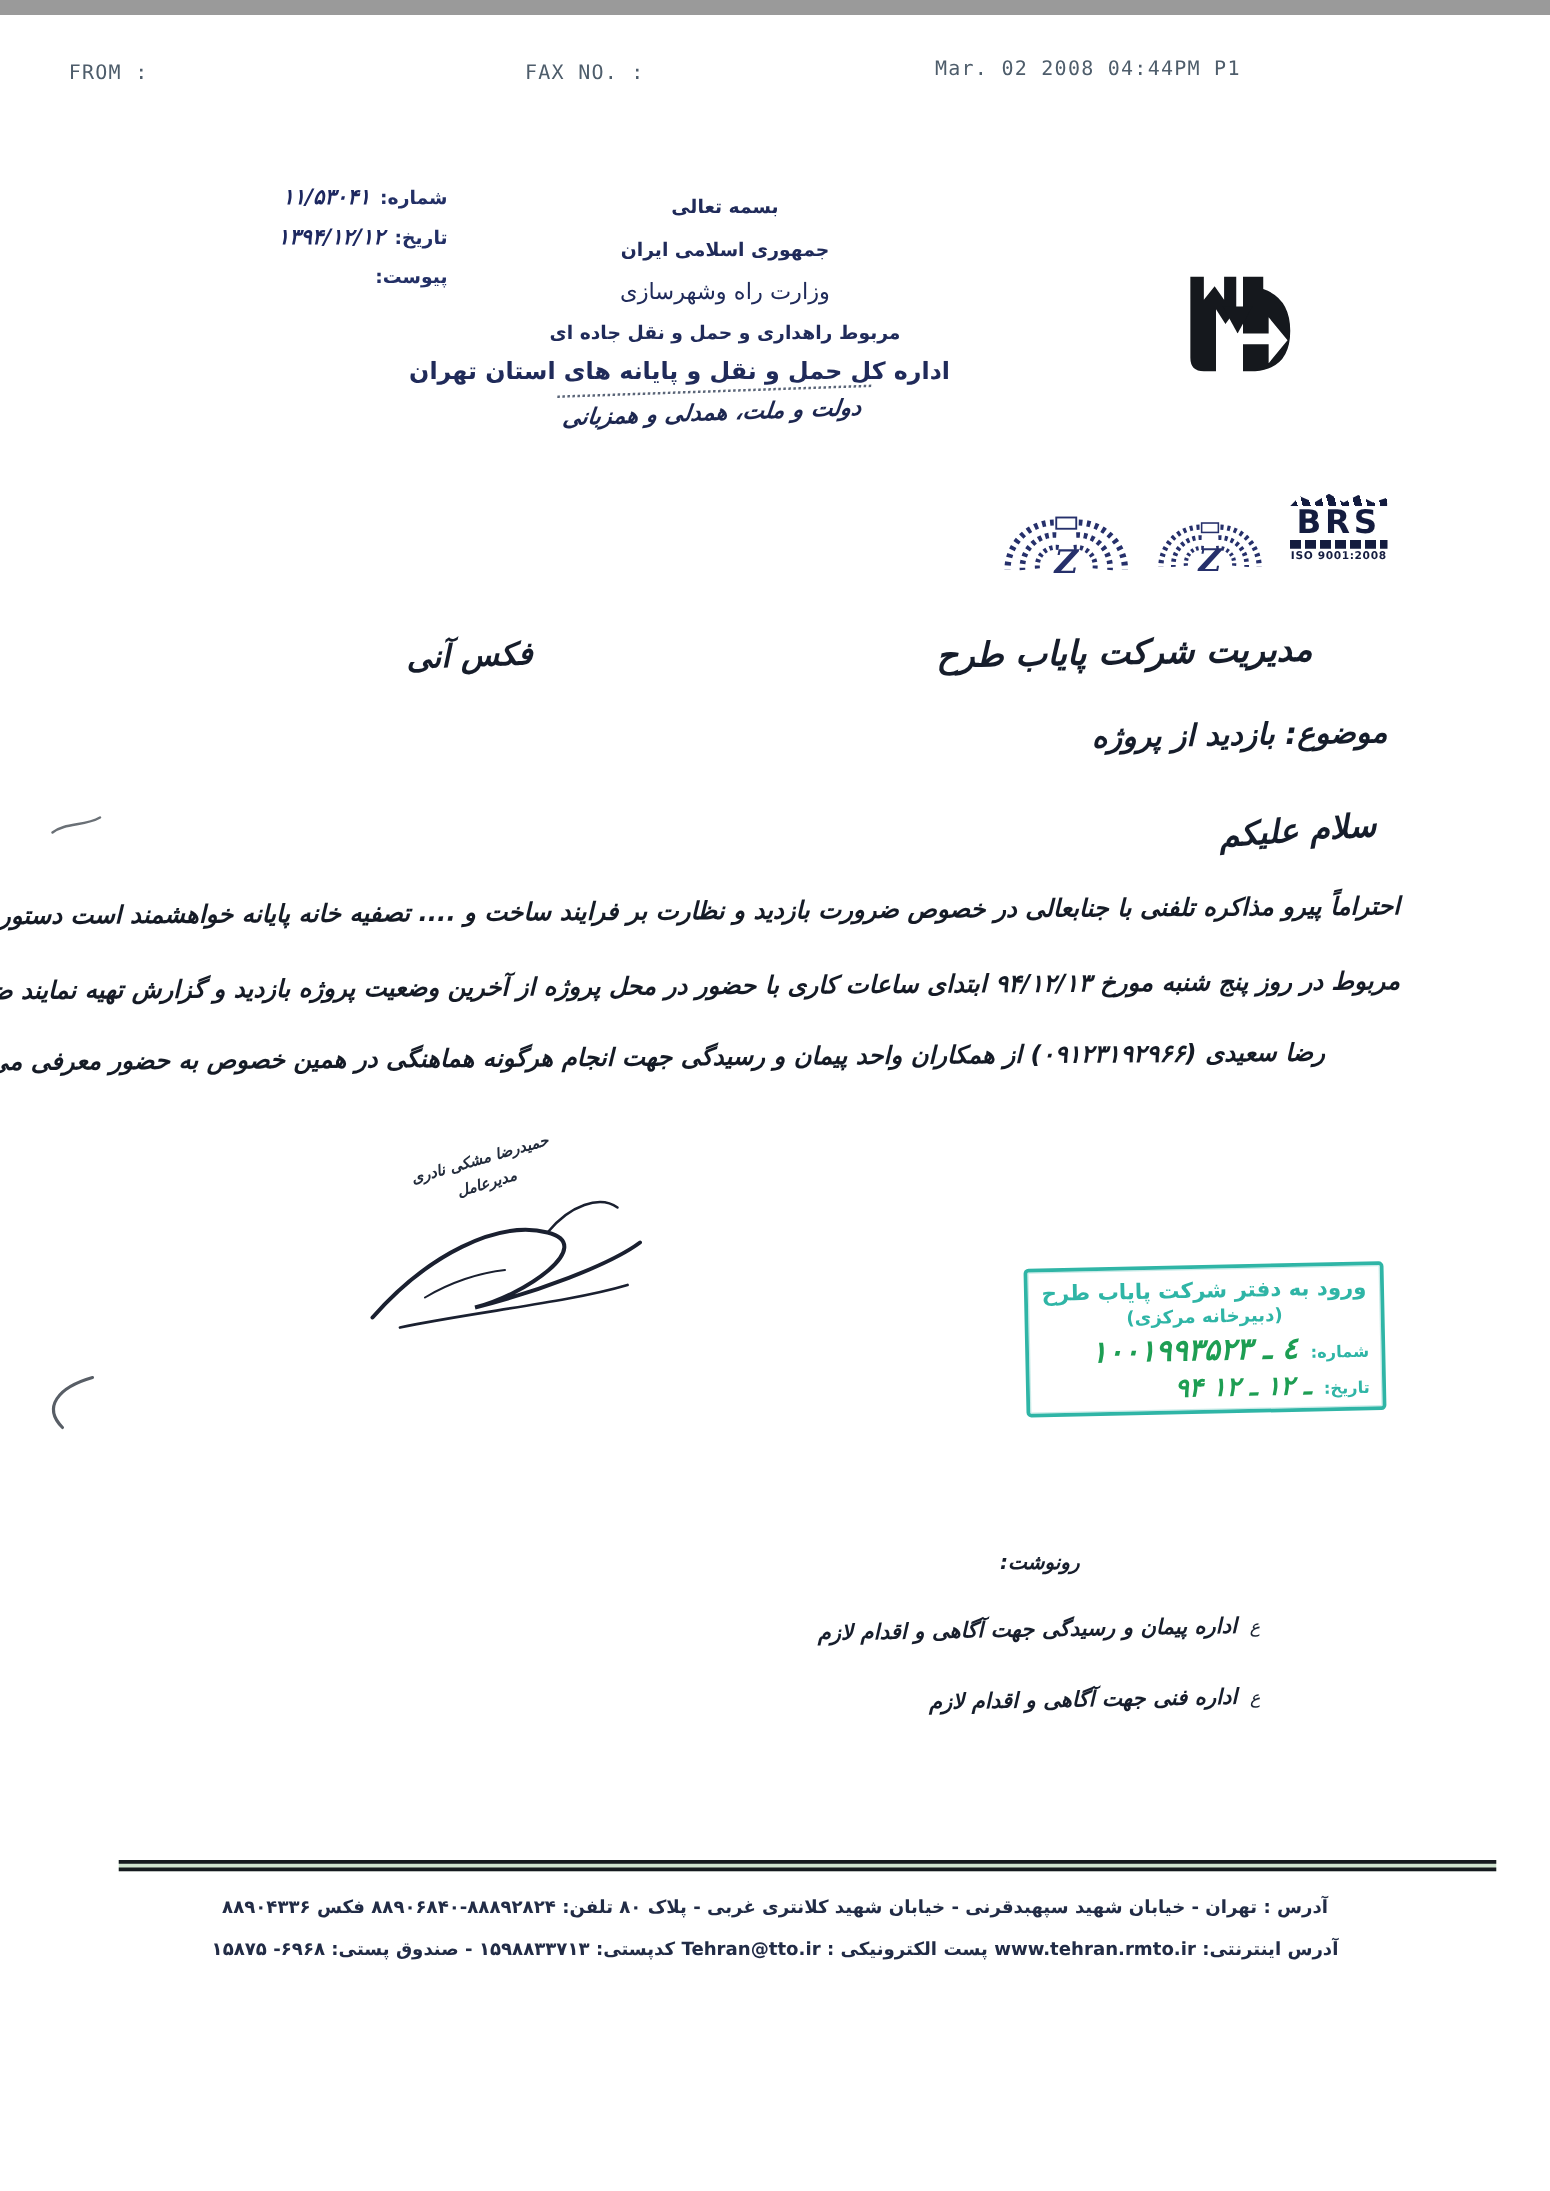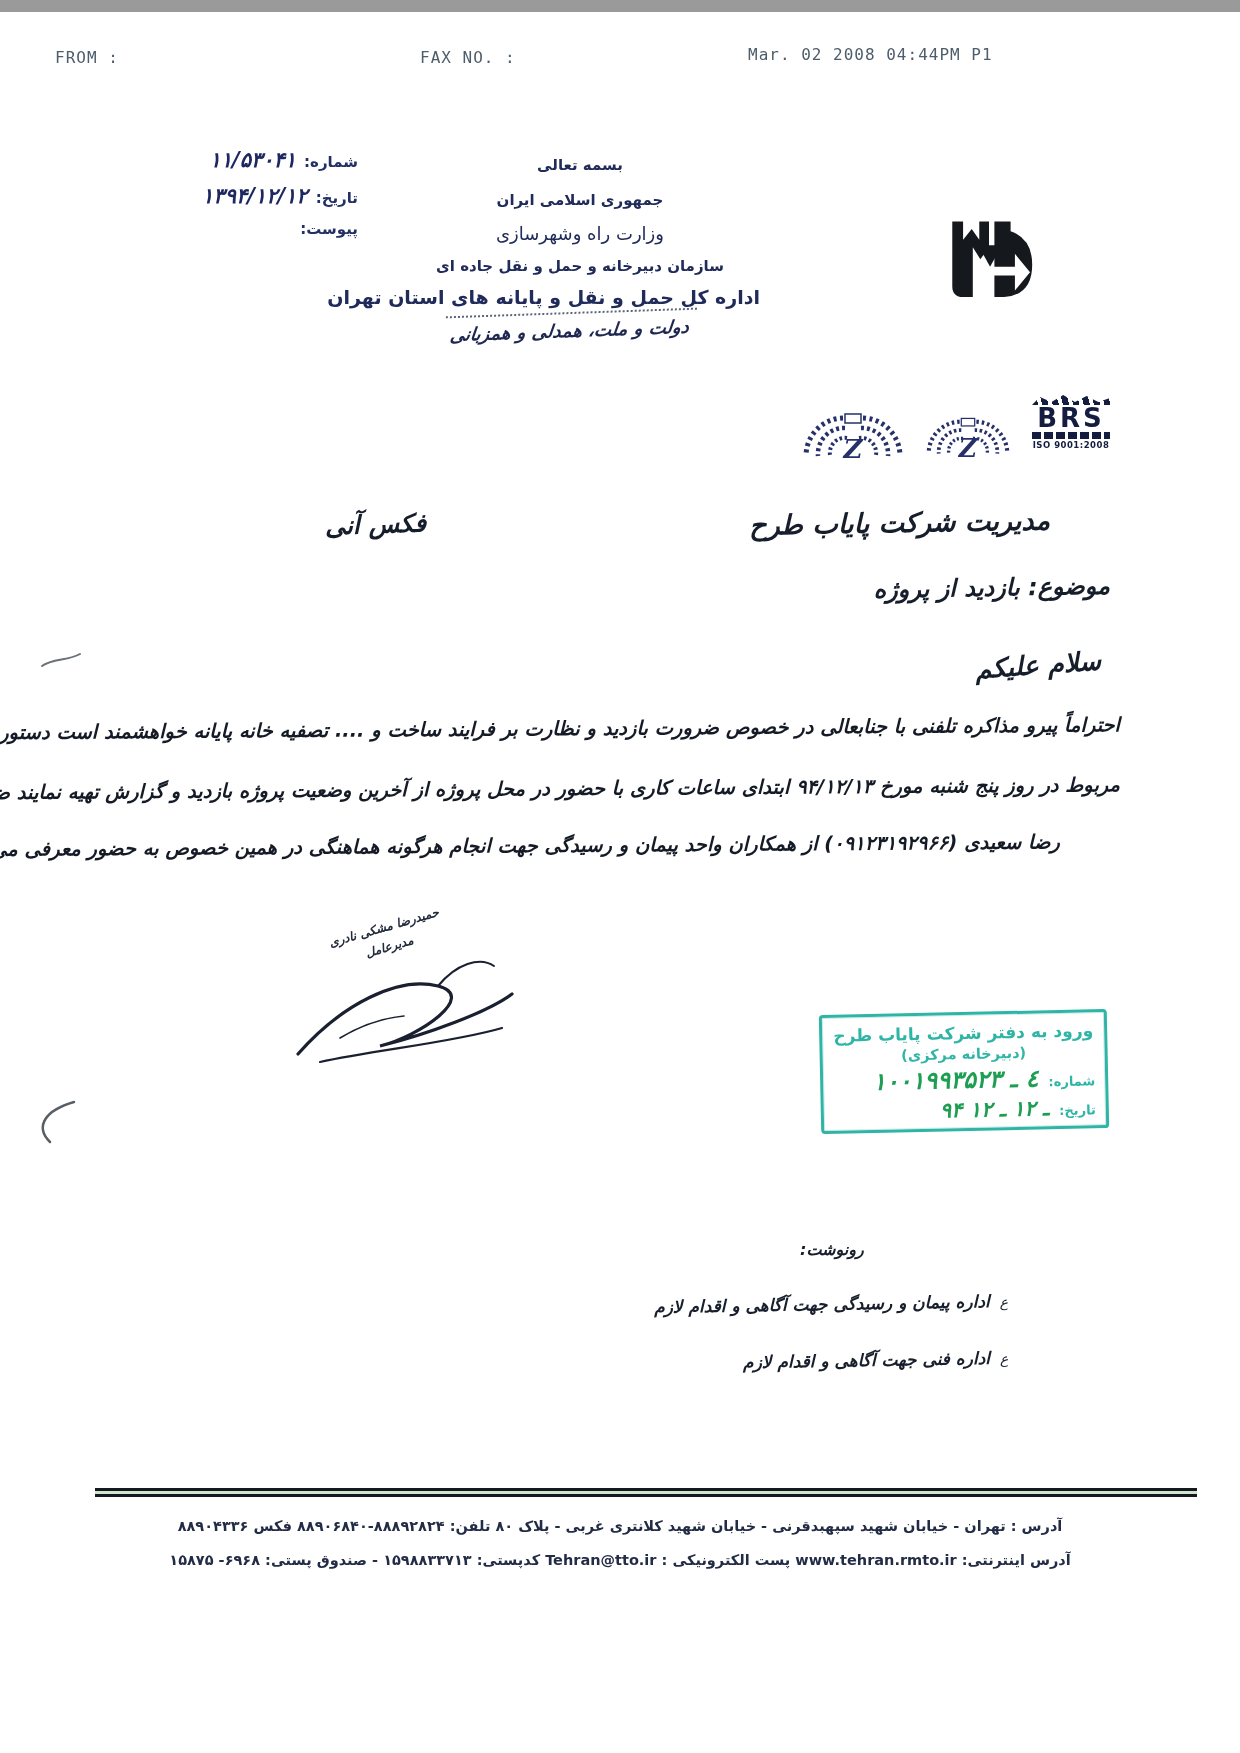--- a/index.html
+++ b/index.html
@@ -9,21 +9,21 @@
     font-family:"DejaVu Sans",sans-serif;color:#1c2436;
   }
   .abs{position:absolute;}
   .rtl{direction:rtl;unicode-bidi:embed;}
   .ltrnum{direction:ltr;unicode-bidi:embed;}
   .faxfont{font-family:"DejaVu Sans Mono",monospace;color:#4e5d6b;font-size:16px;letter-spacing:1px;white-space:nowrap;}
   .typed{color:#202b5a;white-space:nowrap;}
   .hand{font-style:italic;font-weight:bold;color:#161d2b;white-space:nowrap;}
   .meta-row{display:flex;gap:8px;align-items:baseline;justify-content:flex-start;}
   .meta-label{font-size:15px;font-weight:bold;color:#233066;}
-  .meta-value{font-size:21px;font-weight:bold;color:#1d2860;font-style:italic;letter-spacing:1px;}
+  .meta-value{font-size:17px;font-weight:bold;color:#1d2860;font-style:italic;letter-spacing:1px;}
   .org{text-align:center;}
   .slogan{
     border-top:2px dotted #5a6578;padding-top:6px;text-align:center;
     font-style:italic;font-weight:bold;font-size:18px;color:#1d2750;
     transform:skewX(-8deg) rotate(-2deg);
   }
   .body-line{font-style:italic;font-weight:bold;font-size:19.5px;color:#151b26;
     white-space:nowrap;text-align:right;direction:rtl;}
   .brs{color:#141c3f;text-align:center;line-height:1;}
   .brs-bars{height:7px;margin:1px 0;background:repeating-linear-gradient(90deg,#141c3f 0 9px,#ffffff 9px 12px);}
@@ -68,21 +68,21 @@
     </div>
     <div class="meta-row" style="margin-top:12px;">
       <span class="meta-label">پیوست:</span>
     </div>
   </div>
 
   <div class="abs org rtl" style="left:400px;top:144px;width:360px;">
     <div class="typed" style="font-size:15px;font-weight:bold;">بسمه تعالی</div>
     <div class="typed" style="font-size:15px;font-weight:bold;margin-top:17px;">جمهوری اسلامی ایران</div>
     <div class="typed" style="font-size:18px;margin-top:14px;">وزارت راه وشهرسازی</div>
-    <div class="typed" style="font-size:15px;font-weight:bold;margin-top:13px;">سازمان دبیرخانه و حمل و نقل جاده ای</div>
+    <div class="typed" style="font-size:15px;font-weight:bold;margin-top:13px;">مربوط راهداری و حمل و نقل جاده ای</div>
     <div class="typed" style="font-size:19px;font-weight:bold;margin-top:11px;">اداره کل حمل و نقل و پایانه های استان تهران</div>
   </div>
 
   <div class="abs rtl slogan" style="left:445px;top:300px;width:250px;">دولت و ملت، همدلی و همزبانی</div>
 
   <div class="abs" style="left:935px;top:190px;width:108px;height:108px;">
     <svg width="108" height="108" viewBox="0 0 100 100">
       <path d="M16 18 L16 78 Q16 88 26 88 L35 88 L35 42 L42 53 L50 42 L50 18 L41 18 L41 35 L34 25 L26 35 L26 18 Z" fill="#15181d"></path>
       <path d="M55 18 L55 88 L64 88 Q90 86 90 58 Q90 34 70 27 L70 18 Z" fill="#15181d"></path>
       <path d="M40 40 L62 40 L51 60 Z" fill="#15181d"></path>

